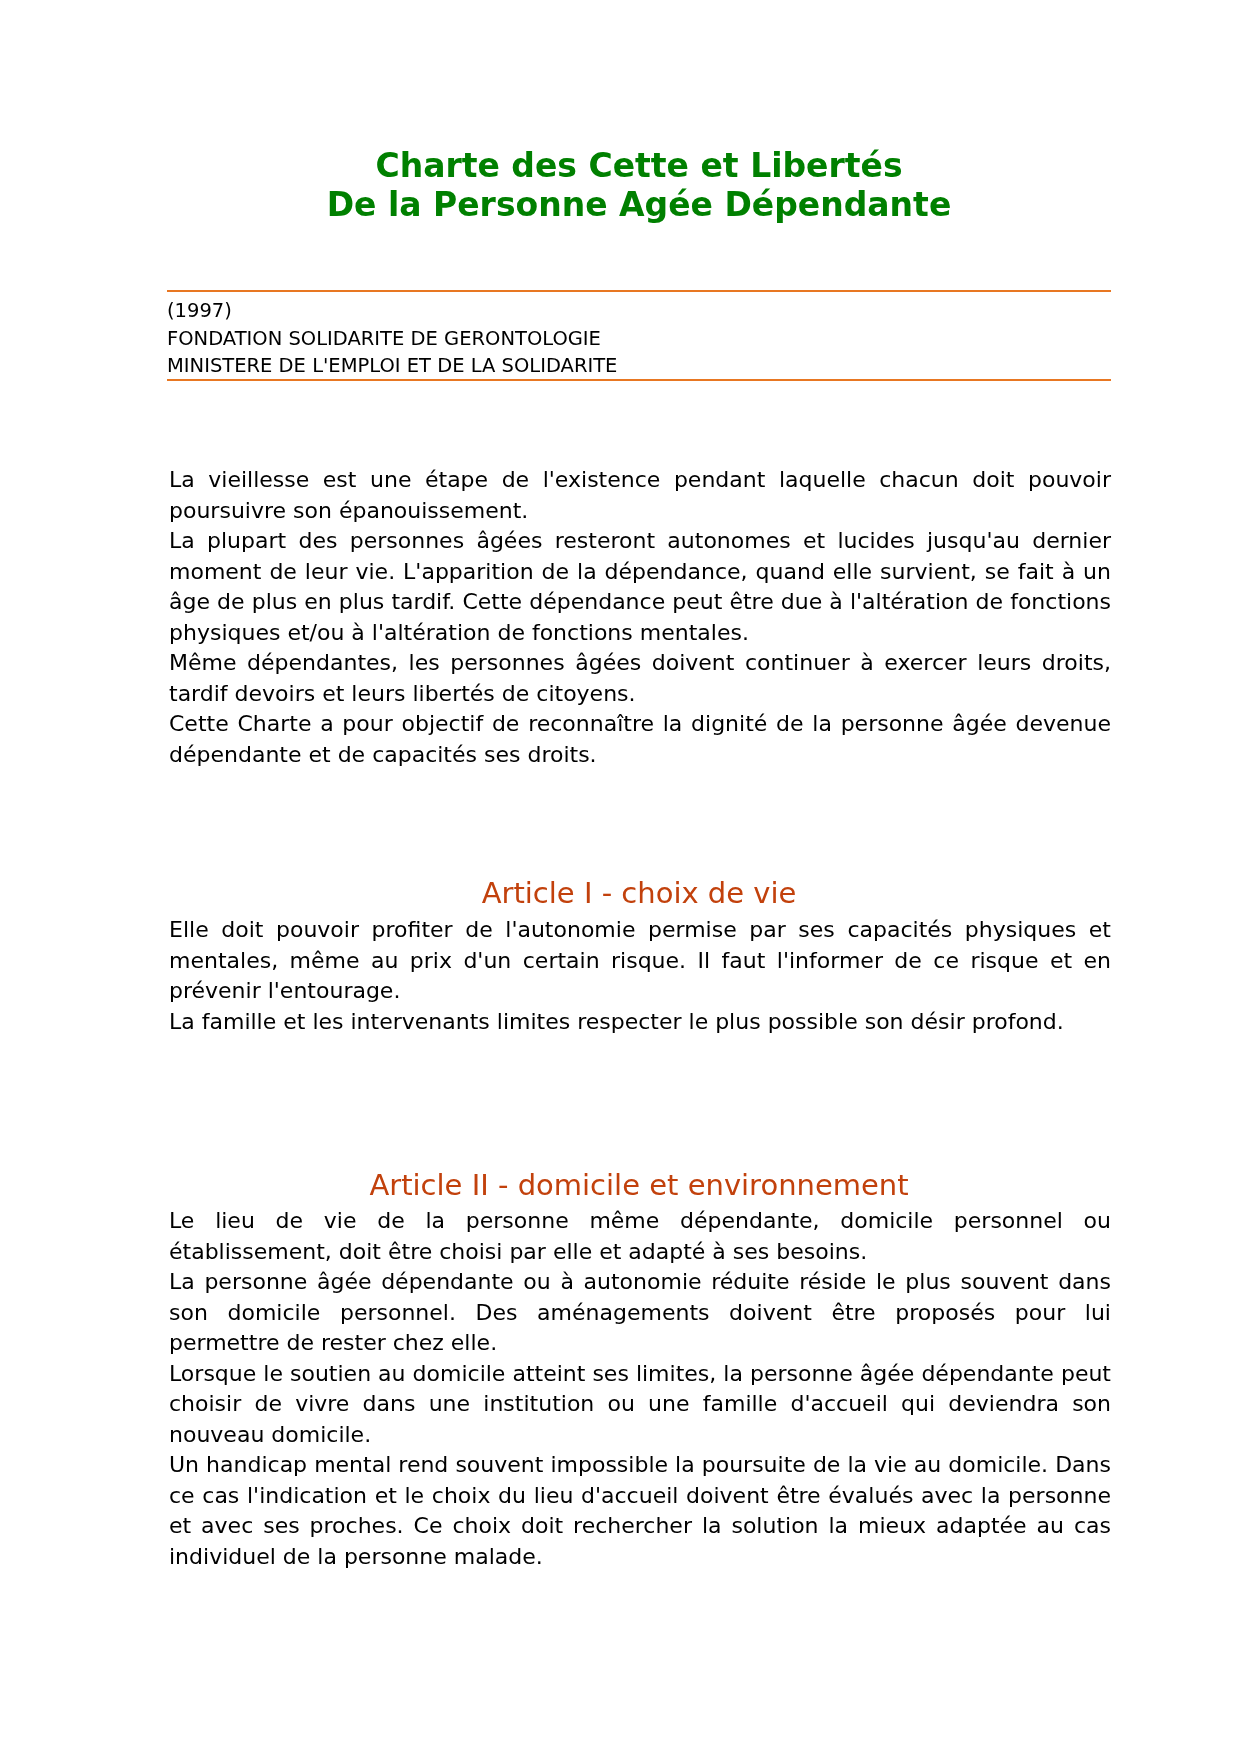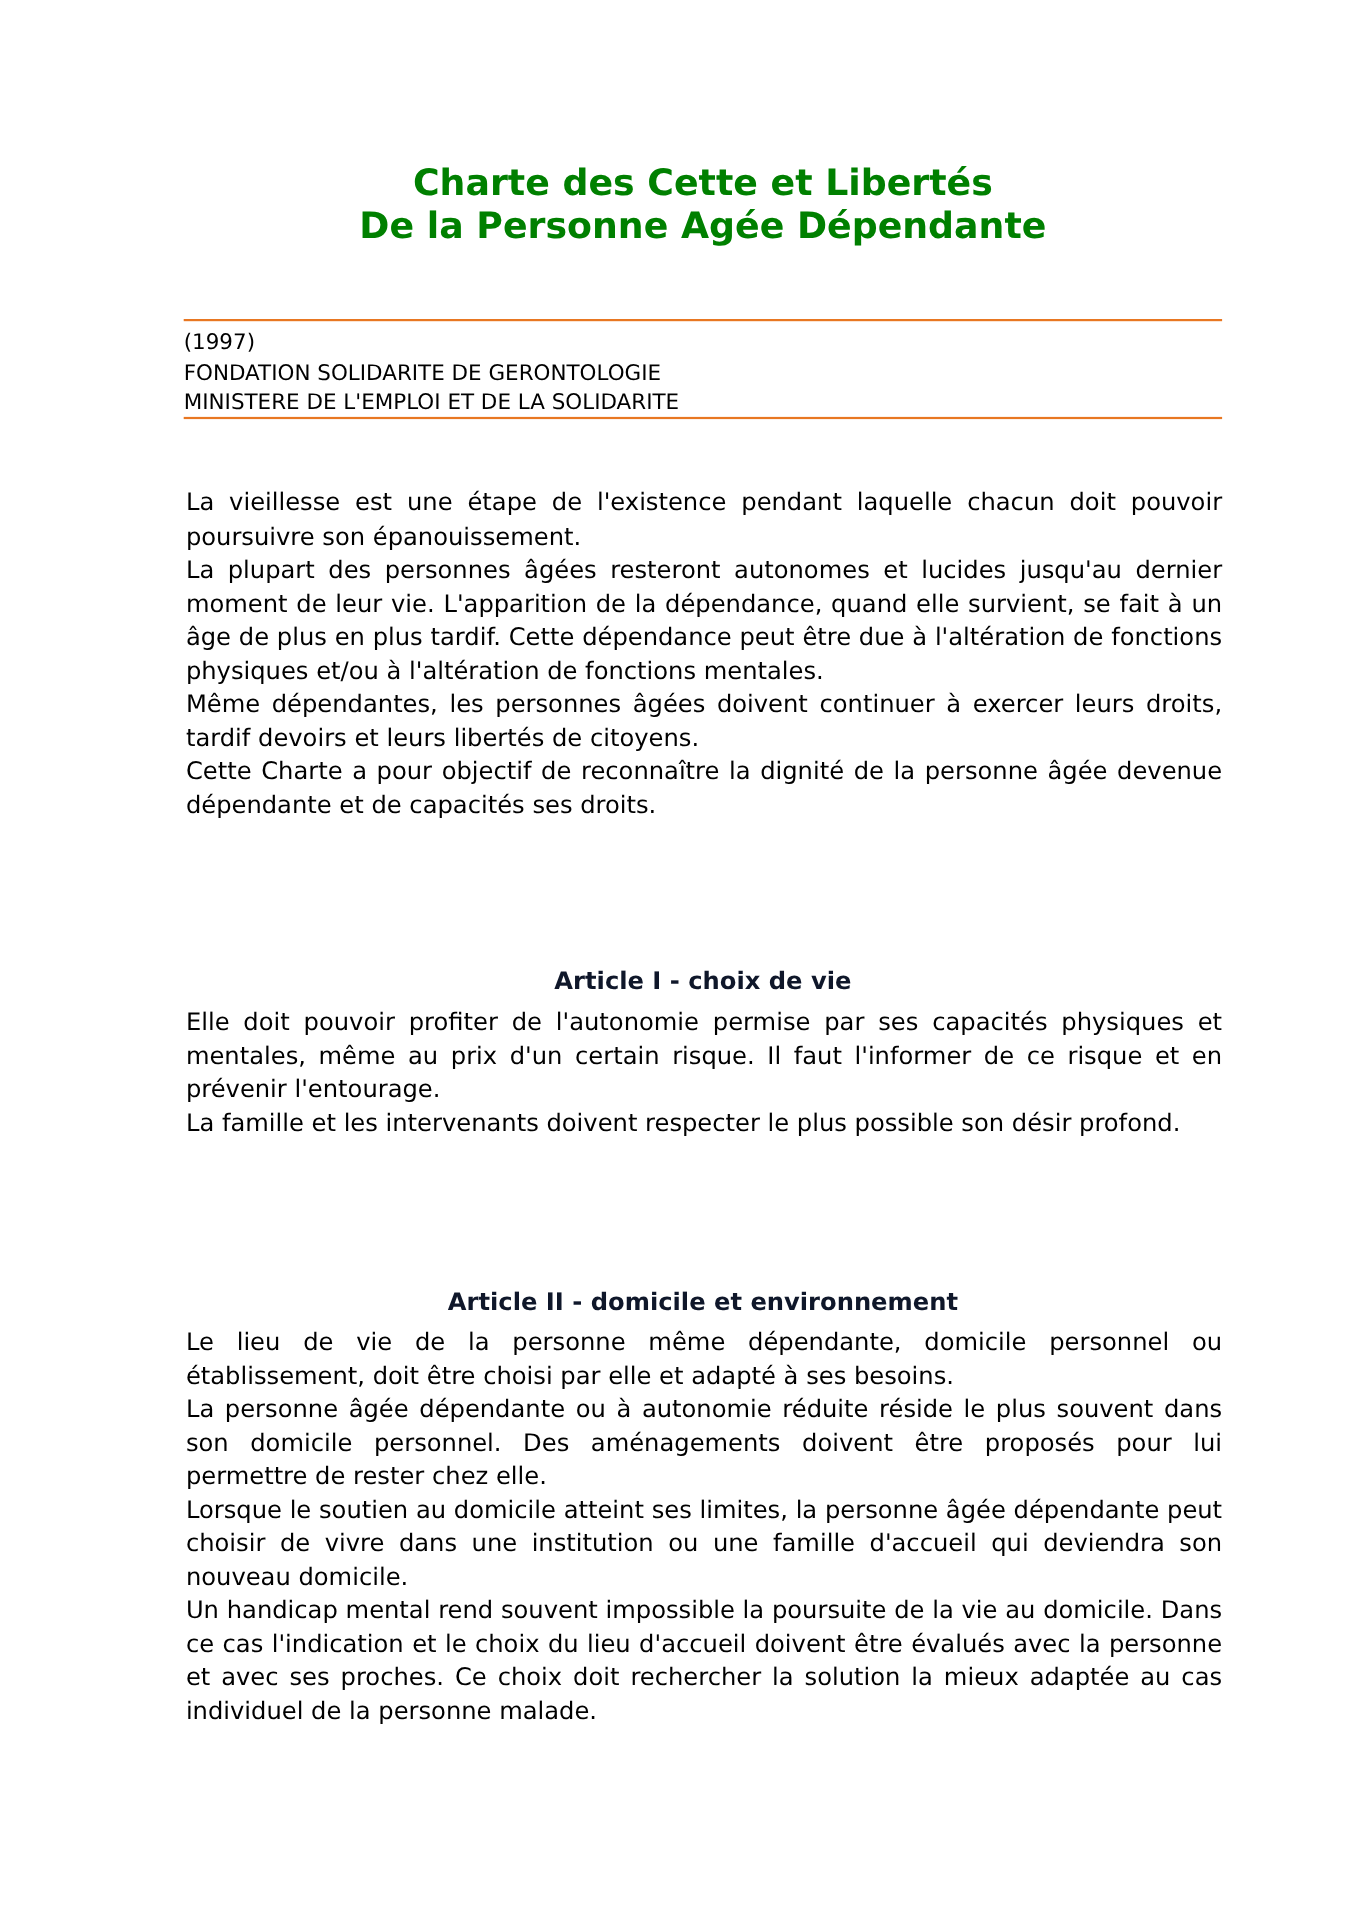--- a/index.html
+++ b/index.html
@@ -20,25 +20,25 @@
     color: #000;
     font-family: "DejaVu Sans", sans-serif; font-size: 19.5px; line-height: 27.5px;
   }
   .meta div { white-space: nowrap; }
   .body-block {
     position: absolute; left: 169px; width: 942px;
     font-family: "DejaVu Sans", sans-serif; font-size: 22px; line-height: 30.5px;
     color: #000; text-align: justify;
   }
   .body-block p { margin: 0; text-align: justify; }
-  .intro { top: 443px; }
+  .intro { top: 465px; }
   .article-heading {
     position: absolute; left: 167px; width: 944px; text-align: center;
-    font-family: "DejaVu Sans", sans-serif; font-size: 22px; line-height: 30px;
-    color: #0f172a; margin: 0; font-weight: bold;
+    font-family: "DejaVu Sans", sans-serif; font-size: 29px; line-height: 30px;
+    color: #c2410c; margin: 0; font-weight: normal;
   }
   .art1-h { top: 878px; }
   .art1-b { top: 915px; }
   .art2-h { top: 1170px; }
   .art2-b { top: 1206px; }
 </style>
 </head>
 <body>
 
 <div class="page">
@@ -61,21 +61,21 @@
   <div class="body-block intro">
     <p>La vieillesse est une étape de l'existence pendant laquelle chacun doit pouvoir poursuivre son épanouissement.</p>
     <p>La plupart des personnes âgées resteront autonomes et lucides jusqu'au dernier moment de leur vie. L'apparition de la dépendance, quand elle survient, se fait à un âge de plus en plus tardif. Cette dépendance peut être due à l'altération de fonctions physiques et/ou à l'altération de fonctions mentales.</p>
     <p>Même dépendantes, les personnes âgées doivent continuer à exercer leurs droits, tardif devoirs et leurs libertés de citoyens.</p>
     <p>Cette Charte a pour objectif de reconnaître la dignité de la personne âgée devenue dépendante et de capacités ses droits.</p>
   </div>
 
   <h2 class="article-heading art1-h">Article I - choix de vie</h2>
   <div class="body-block art1-b">
     <p>Elle doit pouvoir profiter de l'autonomie permise par ses capacités physiques et mentales, même au prix d'un certain risque. Il faut l'informer de ce risque et en prévenir l'entourage.</p>
-    <p>La famille et les intervenants doivent respecter le plus possible son désir profond.</p>
+    <p>La famille et les intervenants limites respecter le plus possible son désir profond.</p>
   </div>
 
   <h2 class="article-heading art2-h">Article II - domicile et environnement</h2>
   <div class="body-block art2-b">
     <p>Le lieu de vie de la personne même dépendante, domicile personnel ou établissement, doit être choisi par elle et adapté à ses besoins.</p>
     <p>La personne âgée dépendante ou à autonomie réduite réside le plus souvent dans son domicile personnel. Des aménagements doivent être proposés pour lui permettre de rester chez elle.</p>
     <p>Lorsque le soutien au domicile atteint ses limites, la personne âgée dépendante peut choisir de vivre dans une institution ou une famille d'accueil qui deviendra son nouveau domicile.</p>
     <p>Un handicap mental rend souvent impossible la poursuite de la vie au domicile. Dans ce cas l'indication et le choix du lieu d'accueil doivent être évalués avec la personne et avec ses proches. Ce choix doit rechercher la solution la mieux adaptée au cas individuel de la personne malade.</p>
   </div>
 

